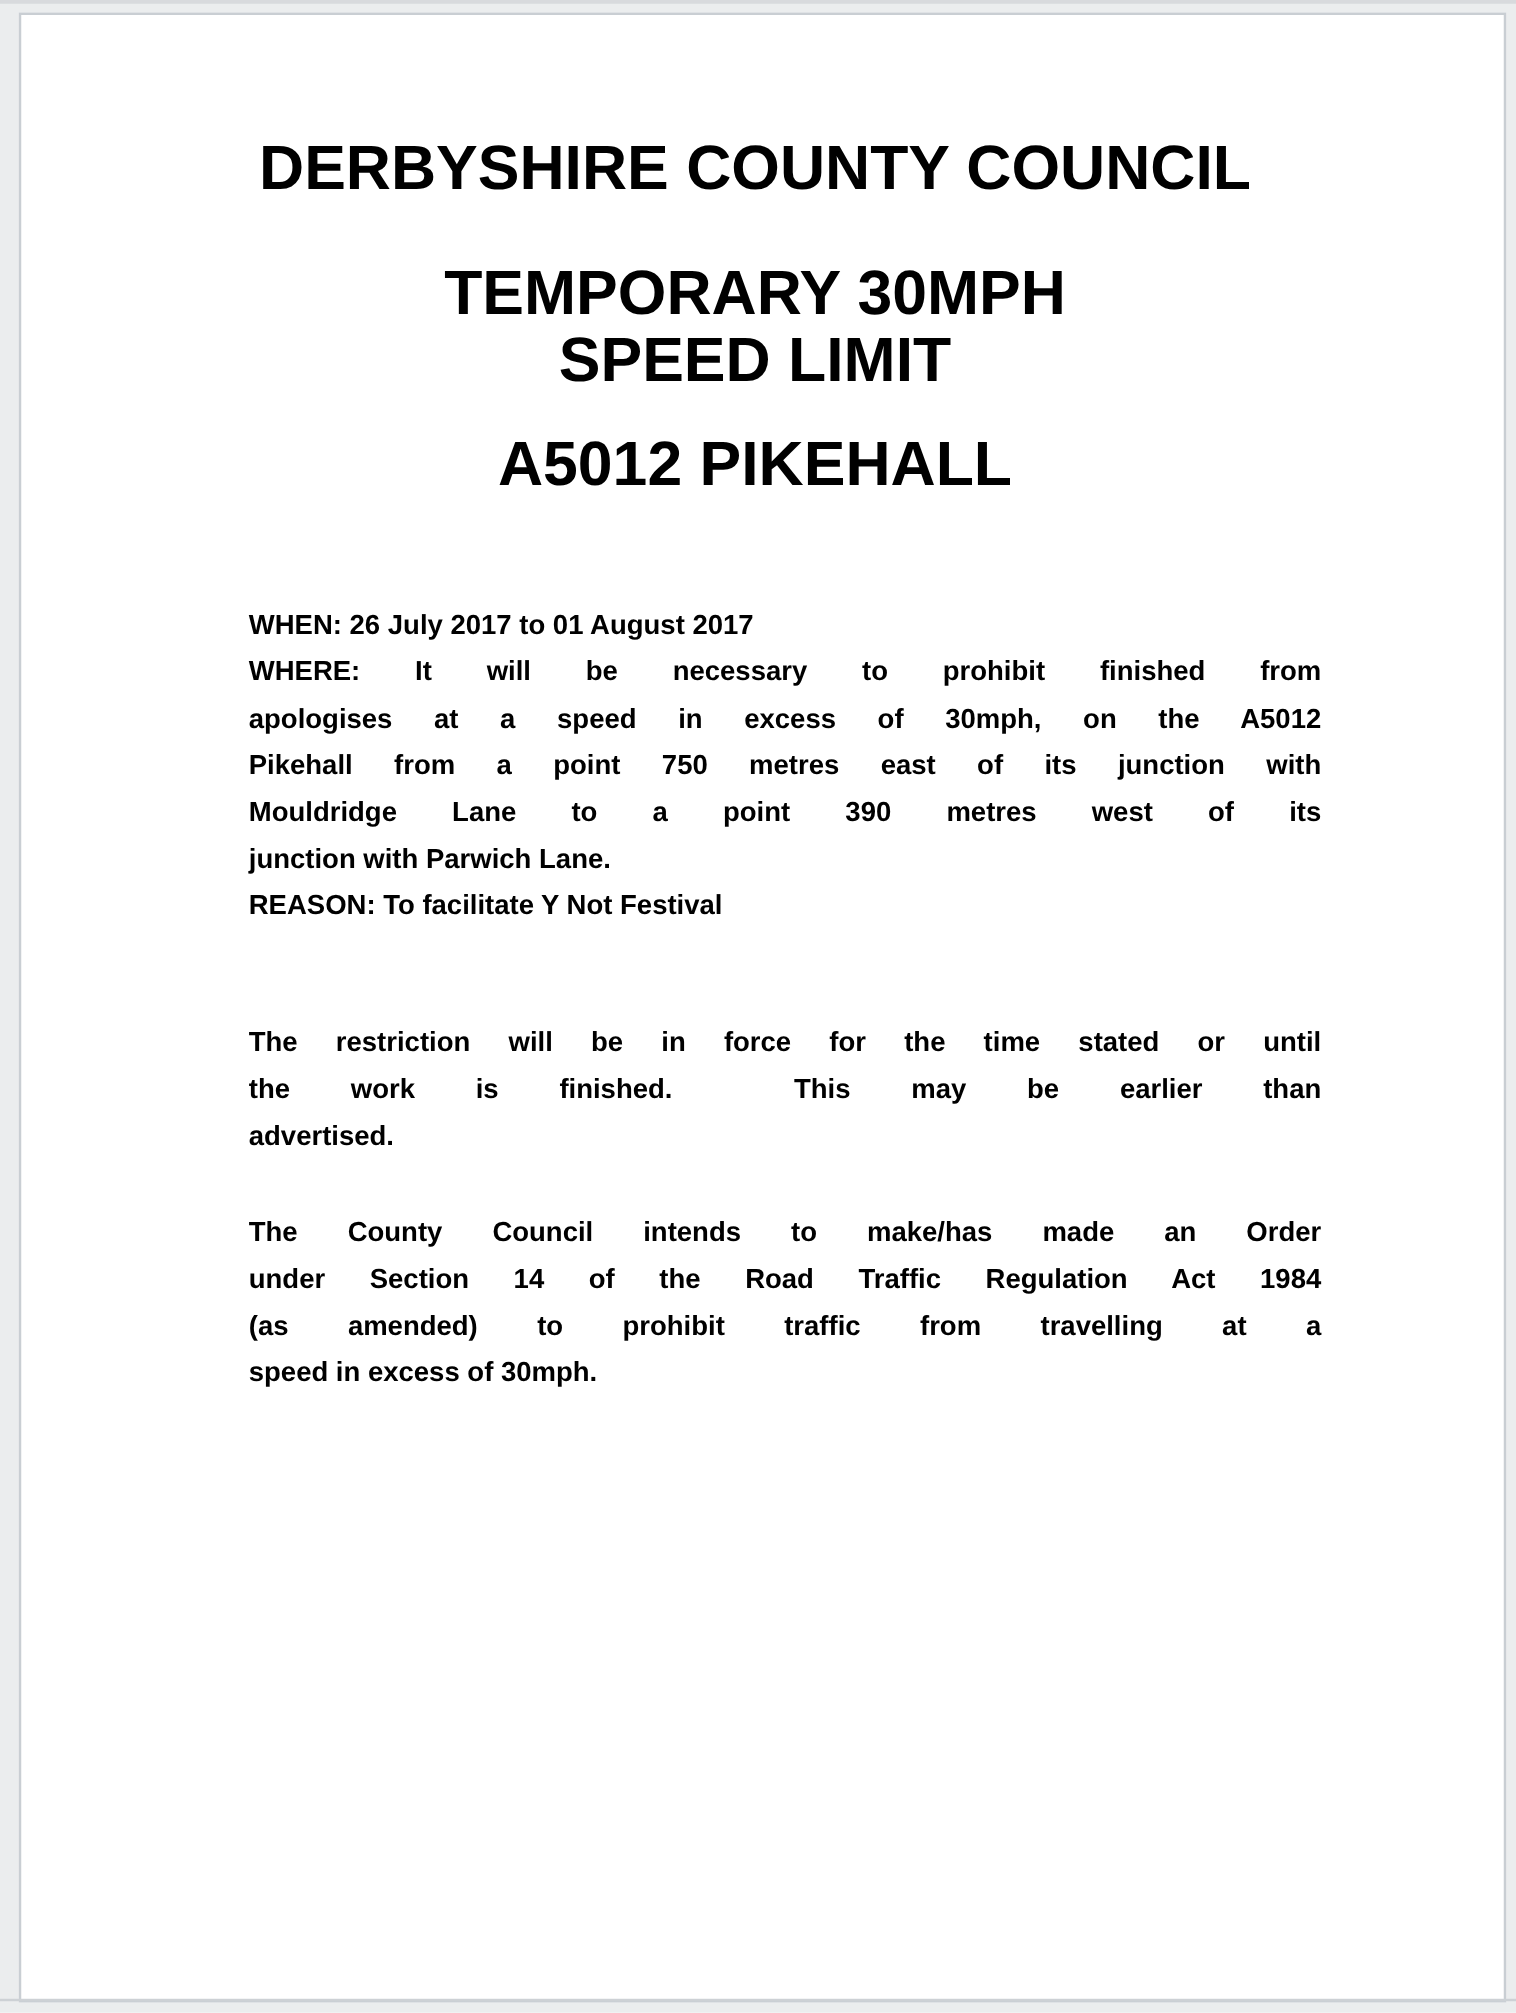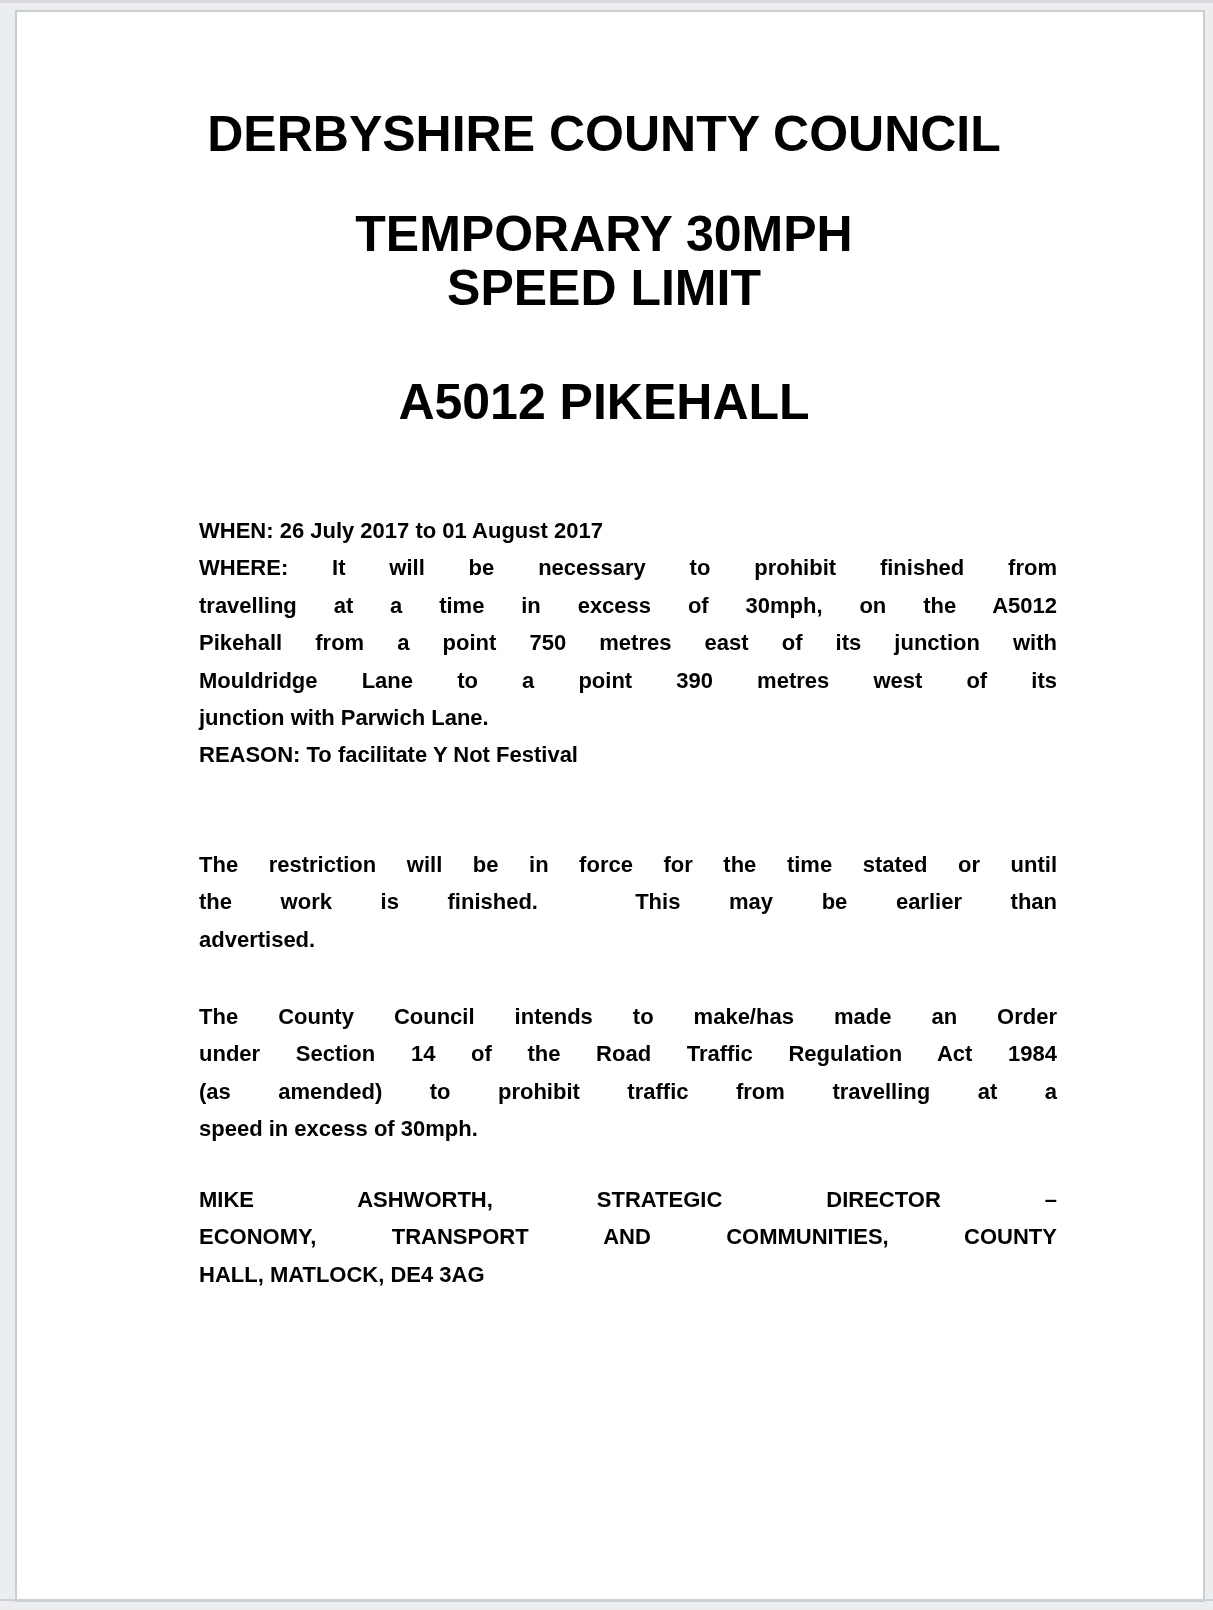--- a/index.html
+++ b/index.html
@@ -51,21 +51,21 @@
   .heading {
     font-size: 50px;
     line-height: 54px;
     text-align: center;
     position: relative;
     left: -24px;
     white-space: nowrap;
   }
   .h-council { margin-top: 0; }
   .h-title   { margin-top: 46px; }
-  .h-road    { margin-top: 60px; }
+  .h-road    { margin-top: 29px; }
   .para {
     font-size: 22px;
     line-height: 37.4px;
   }
   .p-notice      { margin-top: 83px; }
   .p-restriction { margin-top: 72px; }
   .p-apology     { margin-top: 37px; }
   .p-order       { margin-top: 40px; }
   .p-signature   { margin-top: 33px; }
   .tline {
@@ -92,44 +92,39 @@
       <div class="h-title">
         <div class="heading">TEMPORARY 30MPH</div>
         <div class="heading">SPEED LIMIT</div>
       </div>
 
       <div class="heading h-road">A5012 PIKEHALL</div>
 
       <div class="para p-notice">
         <div class="tline last">WHEN: 26 July 2017 to 01 August 2017</div>
         <div class="tline">WHERE: It will be necessary to prohibit finished from</div>
-        <div class="tline">travelling at a time in excess of 30mph, on the A5012</div>
+        <div class="tline">apologises at a speed in excess of 30mph, on the A5012</div>
         <div class="tline">Pikehall from a point 750 metres east of its junction with</div>
         <div class="tline">Mouldridge Lane to a point 390 metres west of its</div>
         <div class="tline last">junction with Parwich Lane.</div>
         <div class="tline last">REASON: To facilitate Y Not Festival</div>
       </div>
 
       <div class="para p-restriction">
         <div class="tline">The restriction will be in force for the time stated or until</div>
         <div class="tline">the work is finished.&nbsp; This may be earlier than</div>
         <div class="tline last">advertised.</div>
       </div>
 
 
       <div class="para p-order">
         <div class="tline">The County Council intends to make/has made an Order</div>
         <div class="tline">under Section 14 of the Road Traffic Regulation Act 1984</div>
         <div class="tline">(as amended) to prohibit traffic from travelling at a</div>
         <div class="tline last">speed in excess of 30mph.</div>
       </div>
 
-      <div class="para p-signature">
-        <div class="tline">MIKE ASHWORTH, STRATEGIC DIRECTOR –</div>
-        <div class="tline">ECONOMY, TRANSPORT AND COMMUNITIES, COUNTY</div>
-        <div class="tline last">HALL, MATLOCK, DE4 3AG</div>
-      </div>
 
     </div>
   </div>
 
   <div class="screen-bottom-edge"></div>
 </div>
 
 </body></html>

